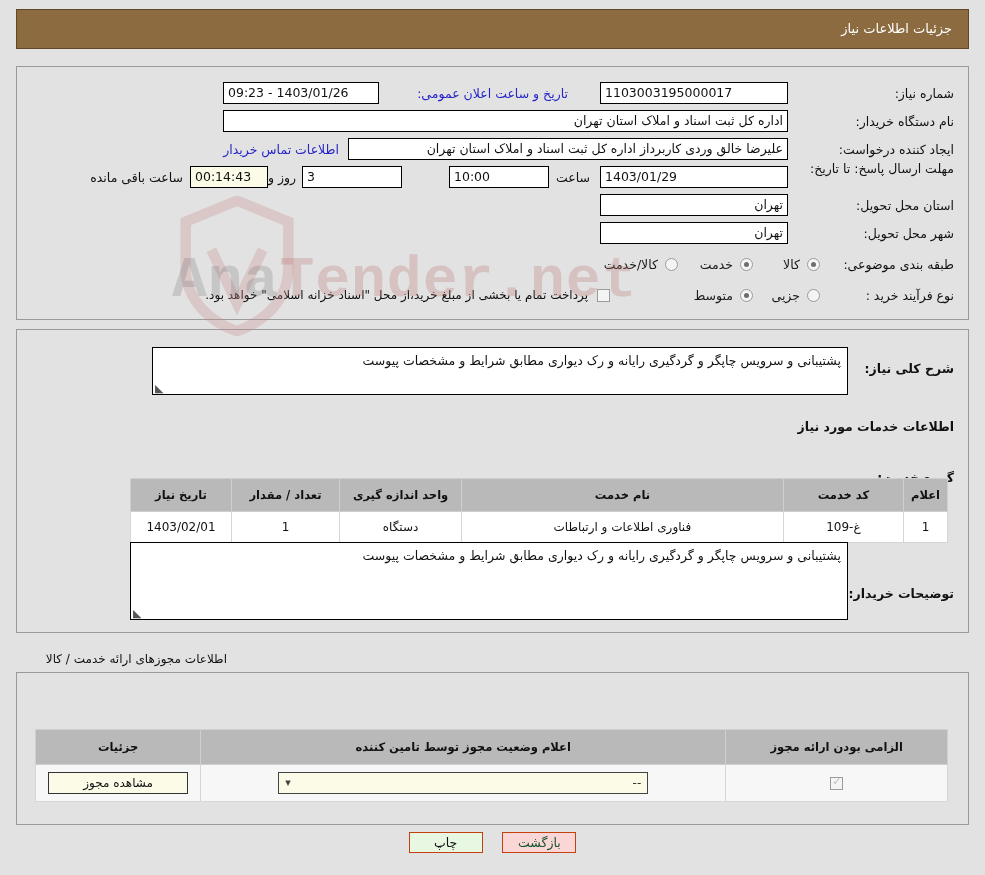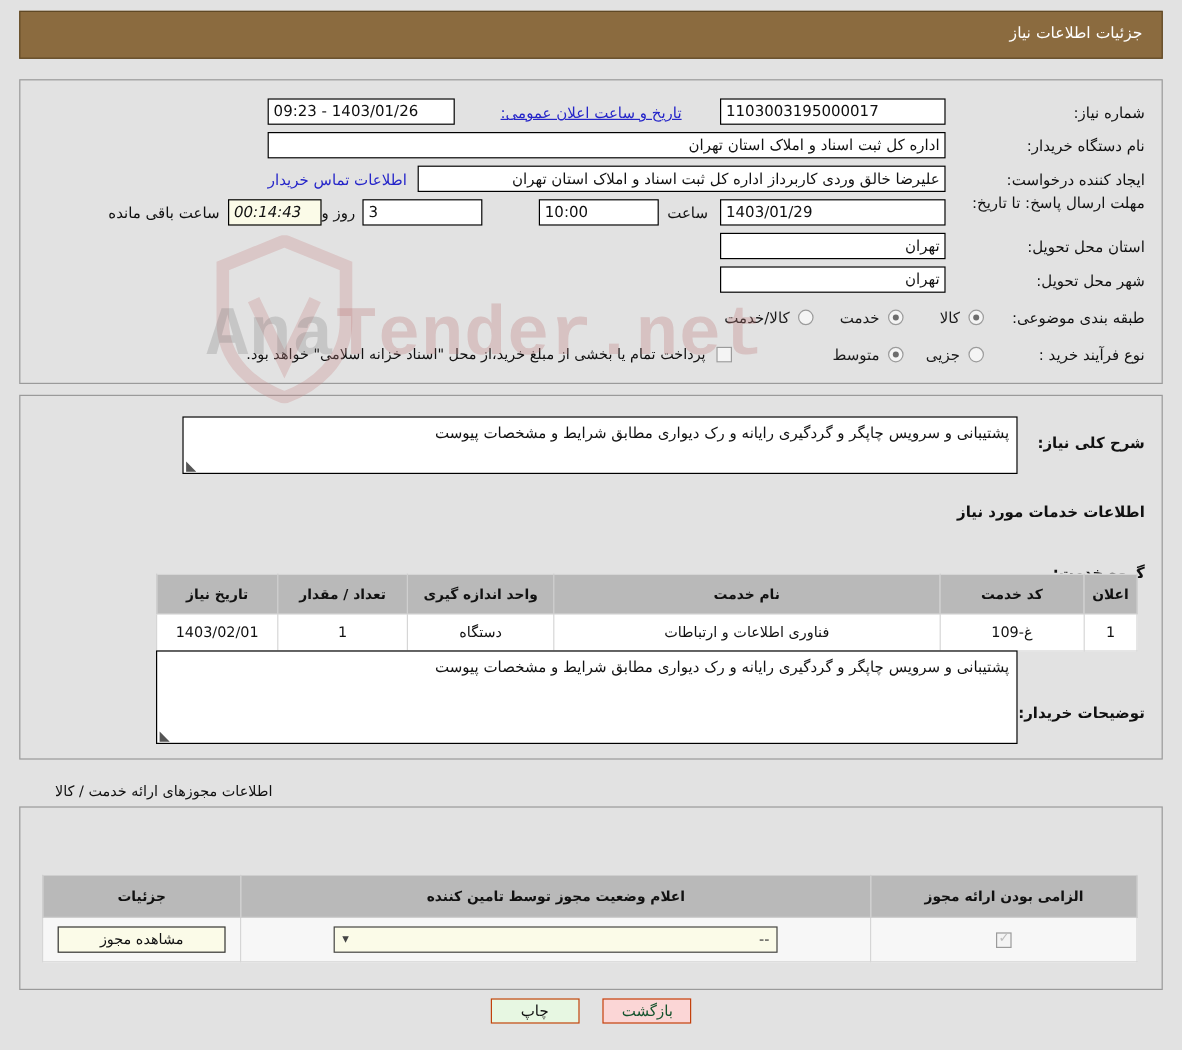--- a/index.html
+++ b/index.html
@@ -109,21 +109,21 @@
   .fld.cream  { background: #fbfbe8; }
 
   .linktext {
     position: absolute;
     color: #2525c9;
     font-size: 12.5px;
     white-space: nowrap;
     cursor: pointer;
     line-height: 15px;
   }
-  .blue-lbl { color: #2525c9; text-decoration: underline; }
+  .blue-lbl { color: #2525c9; }
 
   
   .radio {
     position: absolute;
     width: 13px; height: 13px;
     border-radius: 50%;
     border: 1px solid #9b9b9b;
     background: #f4f4f4;
     box-sizing: border-box;
   }
@@ -315,21 +315,21 @@
   <div class="lbl" style="right:14px; top:75px;">ایجاد کننده درخواست:</div>
   <div class="fld" style="right:180px; top:71px; width:440px;">علیرضا خالق وردی کاربرداز اداره کل ثبت اسناد و املاک استان تهران</div>
   <div class="linktext" style="right:629px; top:75px;">اطلاعات تماس خریدار</div>
 
   <div class="lbl" style="right:14px; top:94px; width:150px; text-align:right;">مهلت ارسال پاسخ: تا تاریخ:</div>
   <div class="fld center" style="right:180px; top:99px; width:188px;">1403/01/29</div>
   <div class="lbl" style="right:378px; top:103px;">ساعت</div>
   <div class="fld center" style="right:419px; top:99px; width:100px;">10:00</div>
   <div class="fld center" style="right:566px; top:99px; width:100px;">3</div>
   <div class="lbl" style="right:672px; top:103px;">روز و</div>
-  <div class="fld cream center" style="right:700px; top:99px; width:78px;font-style:italic;">00:14:43</div>
+  <div class="fld cream center" style="right:700px; top:99px; width:78px;">00:14:43</div>
   <div class="lbl" style="right:785px; top:103px;">ساعت باقی مانده</div>
 
   <div class="lbl" style="right:14px; top:131px;">استان محل تحویل:</div>
   <div class="fld" style="right:180px; top:127px; width:188px;">تهران</div>
 
   <div class="lbl" style="right:14px; top:159px;">شهر محل تحویل:</div>
   <div class="fld" style="right:180px; top:155px; width:188px;">تهران</div>
 
   <div class="lbl" style="right:14px; top:190px;">طبقه بندی موضوعی:</div>
   <div class="radio on" style="right:148px; top:191px;"></div>
@@ -356,21 +356,21 @@
     <span class="grip">◢</span>
   </div>
 
   <div class="section-title" style="right:14px; top:89px;">اطلاعات خدمات مورد نیاز</div>
 
   <div class="section-title" style="right:14px; top:140px;">گروه خدمت:</div>
 
   <table class="grid" style="right:20px; top:148px; width:818px;">
     <thead>
       <tr>
-        <th style="width:36px;">اعلان</th>
+        <th style="width:36px;">اعلام</th>
         <th style="width:122px;">کد خدمت</th>
         <th style="width:344px;">نام خدمت</th>
         <th style="width:116px;">واحد اندازه گیری</th>
         <th style="width:104px;">تعداد / مقدار</th>
         <th style="width:96px;">تاریخ نیاز</th>
       </tr>
     </thead>
     <tbody>
       <tr>
         <td>1</td>

